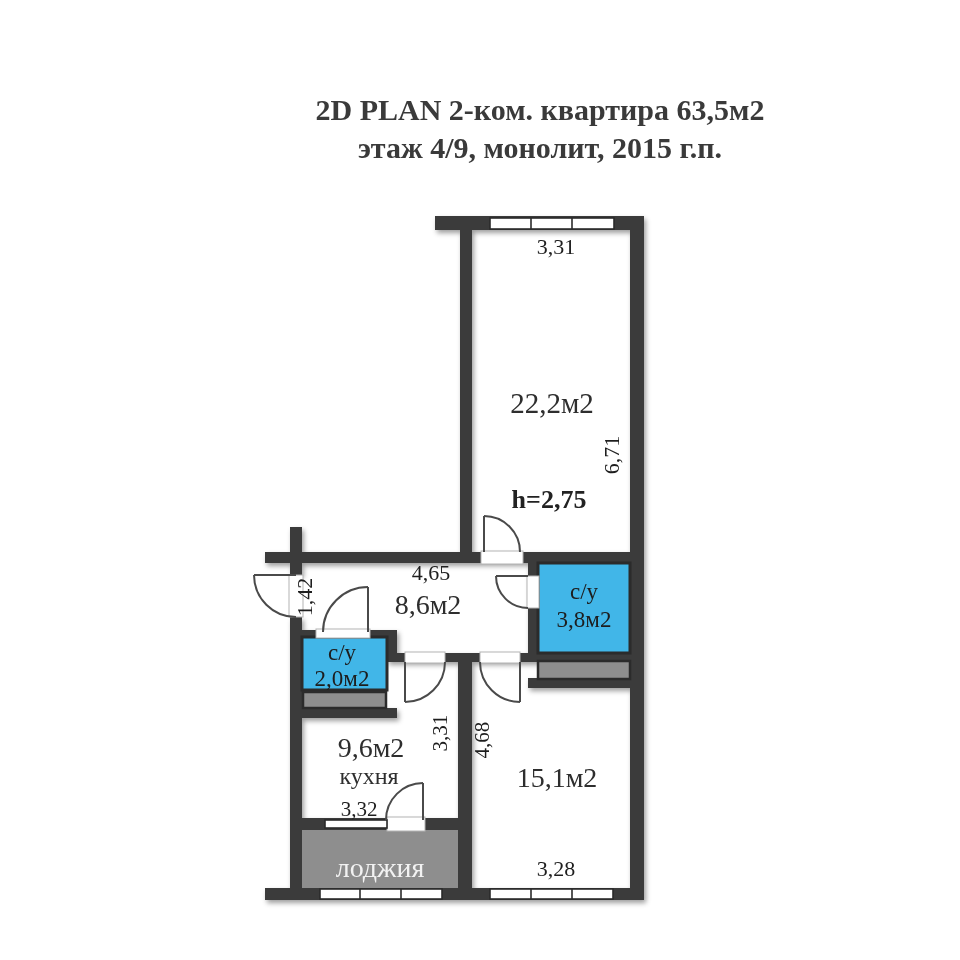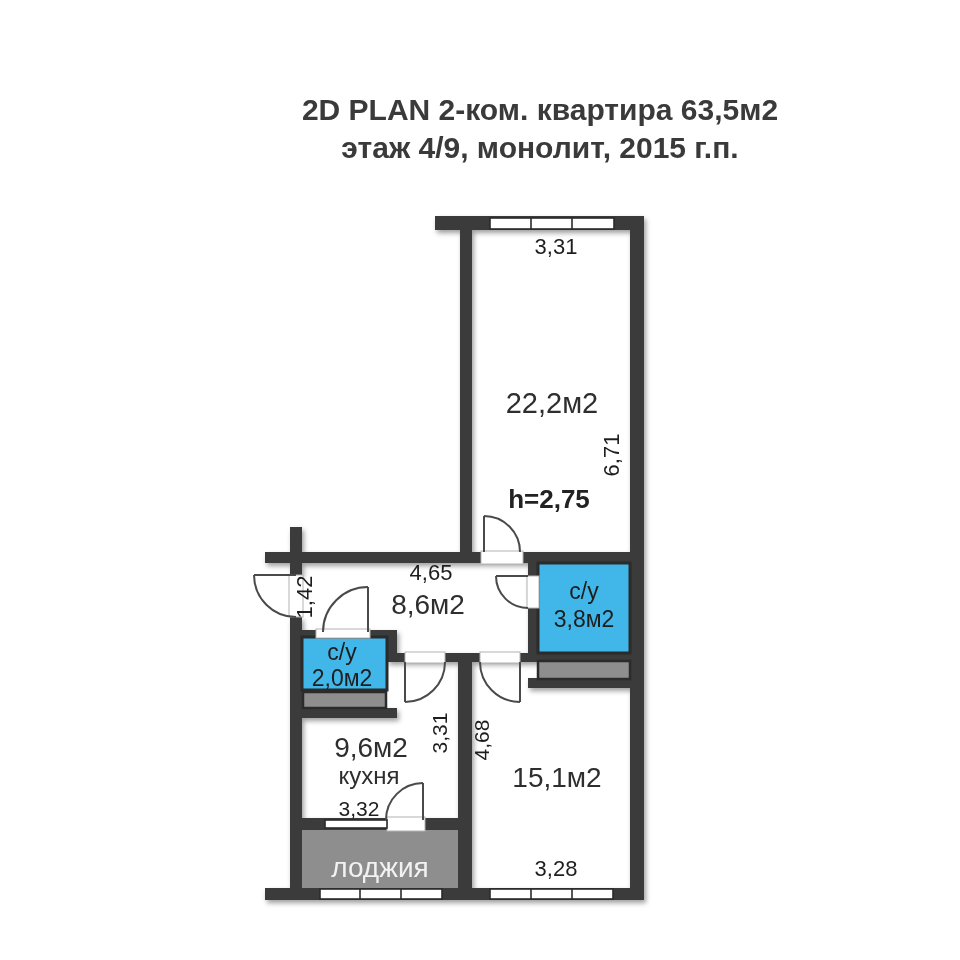--- a/index.html
+++ b/index.html
@@ -1,17 +1,17 @@
 <!DOCTYPE html>
 <html><head>
 <meta charset="utf-8">
 <style>
   html,body{margin:0;padding:0;background:#ffffff;}
   .stage{position:relative;width:960px;height:960px;background:#ffffff;overflow:hidden;
-         font-family:Liberation Sans, sans-serif;}
+         font-family:Liberation Serif, serif;}
   svg{position:absolute;left:0;top:0;}
   .wall{fill:#3b3b3b;}
   .walls-group{filter:drop-shadow(2px 3px 2.5px rgba(0,0,0,0.38));}
   .wet{fill:#41b6e8;stroke:#2b2b2b;stroke-width:3;}
   .shaft{fill:#8e8e8e;stroke:#2b2b2b;stroke-width:2.5;}
   .loggia-fill{fill:#8e8e8e;}
   .opening{fill:#ffffff;stroke:#b3b3b3;stroke-width:1;}
   .win{fill:#ffffff;stroke:#2b2b2b;stroke-width:1.6;}
   .win-div{stroke:#2b2b2b;stroke-width:1.6;}
   .door{stroke:#4a4a4a;stroke-width:2;fill:none;}

